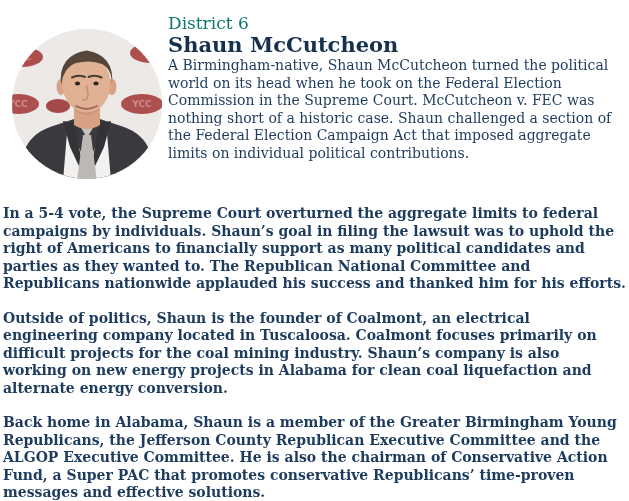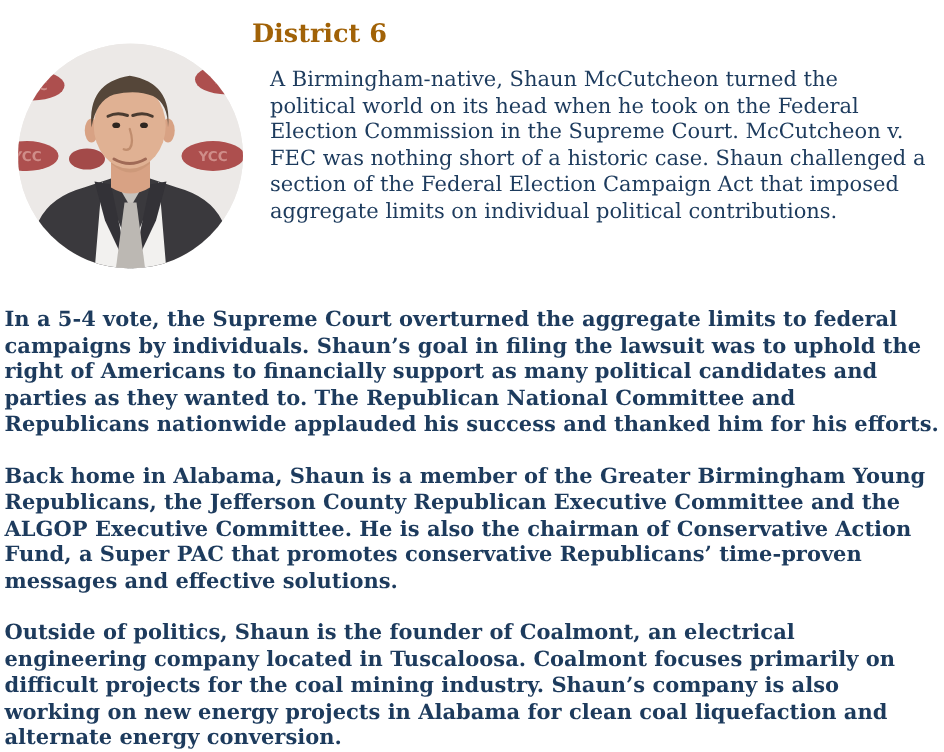--- a/index.html
+++ b/index.html
@@ -32,40 +32,40 @@
     border-radius: 50%;
     overflow: hidden;
     background: #ece9e7;
   }
   .avatar svg { display: block; width: 150px; height: 150px; }
   .header-text {
     margin-left: 168px;
     padding-top: 13px;
   }
   .district-label {
-    color: #a16207;
-    font-weight: bold;
+    color: #0f766e;
+    font-weight: normal;
     font-size: 17px;
     line-height: 20px;
   }
   .person-name {
     color: #16314e;
     font-weight: bold;
     font-size: 21px;
     line-height: 24px;
   }
   .intro-paragraph {
     margin: 17px 4px 0 0;
     max-width: 450px;
   }
   .body-text {
     color: #1d3b5d;
     font-size: 14px;
     line-height: 17.5px;
-    margin: 12px;
+    margin: 0;
   }
   .full-paragraph {
     margin: 17px 3px 0 3px;
     width: 623px;
     font-weight: bold;
   }
 </style>
 </head>
 <body>
 
@@ -116,22 +116,23 @@
         <ellipse cx="84" cy="54.5" rx="2.6" ry="1.9" fill="#2e2620"></ellipse>
 
         <path d="M 74.5 57 q 3 9 0 13 q -2 1.5 -4 0.5" stroke="#c08d6e" stroke-width="1.5" fill="none" stroke-linecap="round"></path>
 
         <path d="M 64 77 q 10.5 6 21 0" stroke="#a06a56" stroke-width="2" fill="none" stroke-linecap="round"></path>
       </svg>
     </div>
 
     <div class="header-text">
       <div class="district-label">District 6</div>
+      <div class="person-name">Shaun McCutcheon</div>
       <p class="body-text intro-paragraph">A Birmingham-native, Shaun McCutcheon turned the political world on its head when he took on the Federal Election Commission in the Supreme Court. McCutcheon v. FEC was nothing short of a historic case. Shaun challenged a section of the Federal Election Campaign Act that imposed aggregate limits on individual political contributions.</p>
     </div>
 
   </div>
 
   <p class="body-text full-paragraph">In a 5-4 vote, the Supreme Court overturned the aggregate limits to federal campaigns by individuals. Shaun’s goal in filing the lawsuit was to uphold the right of Americans to financially support as many political candidates and parties as they wanted to. The Republican National Committee and Republicans nationwide applauded his success and thanked him for his efforts.</p>
+  <p class="body-text full-paragraph">Outside of politics, Shaun is the founder of Coalmont, an electrical engineering company located in Tuscaloosa. Coalmont focuses primarily on difficult projects for the coal mining industry. Shaun’s company is also working on new energy projects in Alabama for clean coal liquefaction and alternate energy conversion.</p>
   <p class="body-text full-paragraph">Back home in Alabama, Shaun is a member of the Greater Birmingham Young Republicans, the Jefferson County Republican Executive Committee and the ALGOP Executive Committee. He is also the chairman of Conservative Action Fund, a Super PAC that promotes conservative Republicans’ time-proven messages and effective solutions.</p>
-  <p class="body-text full-paragraph">Outside of politics, Shaun is the founder of Coalmont, an electrical engineering company located in Tuscaloosa. Coalmont focuses primarily on difficult projects for the coal mining industry. Shaun’s company is also working on new energy projects in Alabama for clean coal liquefaction and alternate energy conversion.</p>
 
 </div>
 
 </body></html>

